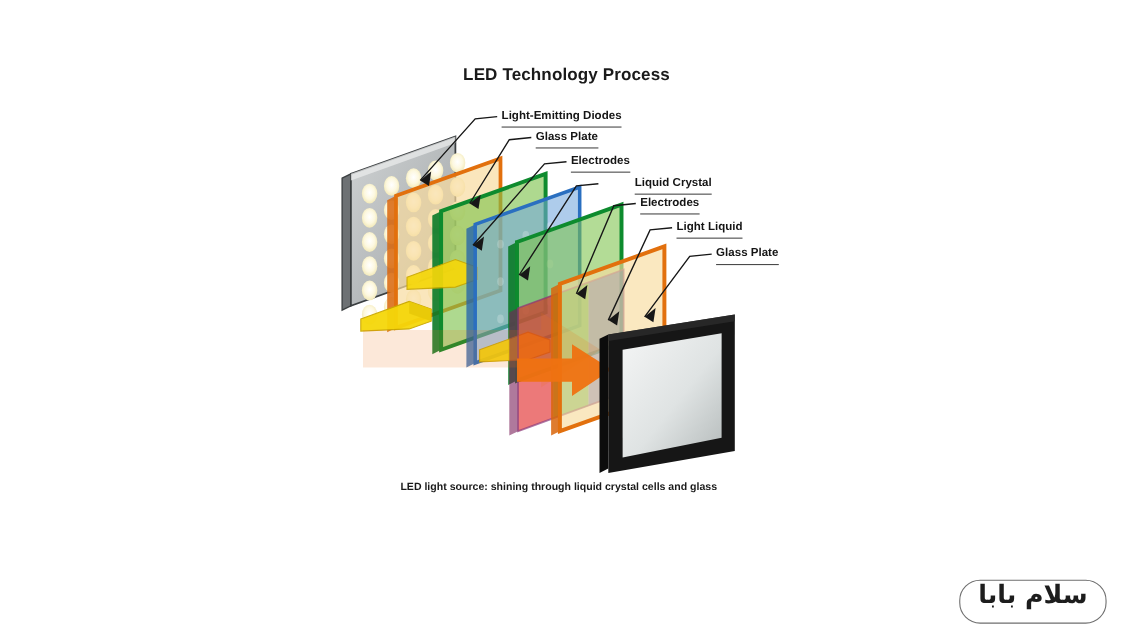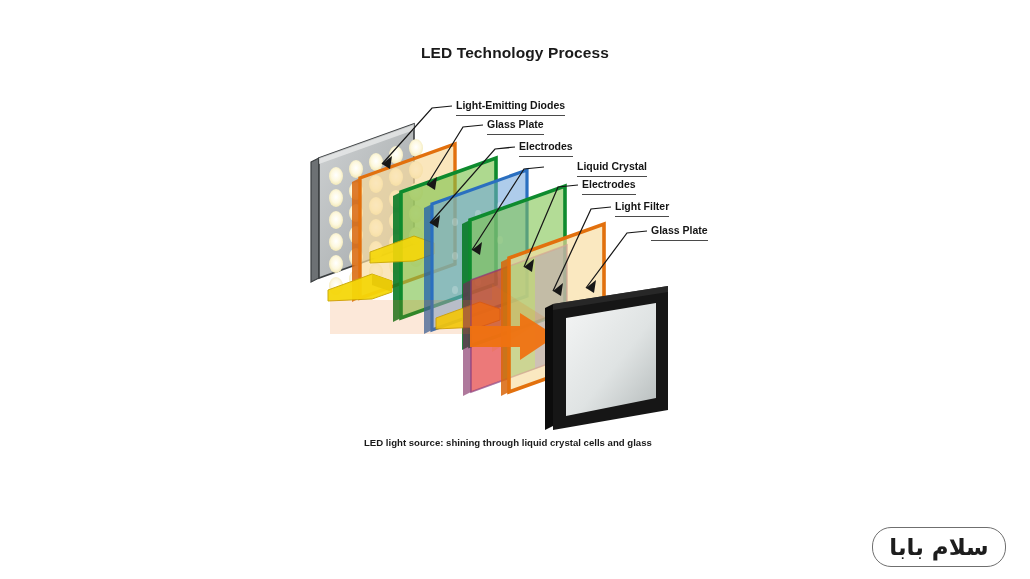--- a/index.html
+++ b/index.html
@@ -3,21 +3,21 @@
 <meta charset="utf-8">
 <style>
   html,body{margin:0;padding:0;background:#ffffff;}
   body{width:1030px;height:579px;position:relative;overflow:hidden;
        font-family:"Liberation Sans","DejaVu Sans",sans-serif;}
 
   #stage{position:absolute;inset:0;}
 
   
   #title{
-    position:absolute; left:0; top:44px; width:1030px; text-align:center;
+    position:absolute; left:0; top:60px; width:1030px; text-align:center;
     font-size:15.5px; font-weight:bold; color:#1a1a1a; letter-spacing:.1px;
   }
 
   
   .label{
     position:absolute; font-size:10.5px; font-weight:bold; color:#151515;
     white-space:nowrap; padding-bottom:4px;
     border-bottom:1.4px solid #4a4a4a; line-height:12px;
   }
 
@@ -27,21 +27,21 @@
     font-size:9.6px; font-weight:bold; color:#1a1a1a;
     white-space:nowrap; overflow:hidden; text-overflow:clip;
     line-height:12px;
   }
 
   
   #watermark{
     position:absolute; left:872px; top:527px;
     width:132px; height:38px;
     border:1.6px solid #6f6f6f; border-radius:19px;
-    display:flex; align-items:center; justify-content:center;
+    display:flex; align-items:flex-start; justify-content:center;
     background:#ffffff;
   }
   #watermark span{
     font-family:"DejaVu Sans",sans-serif;
     font-size:23px; font-weight:bold; color:#1d1d1d;
     direction:rtl; letter-spacing:0px; line-height:26px;
   }
 
   svg{display:block;}
 </style>
@@ -192,21 +192,21 @@
       <polygon points="553,291 563,283 561,296"></polygon>
       <polygon points="586,288 596,280 594,293"></polygon>
     </g>
   </svg>
 
   <div class="label" style="left:456px; top:99px;">Light-Emitting Diodes</div>
   <div class="label" style="left:487px; top:118px;">Glass Plate</div>
   <div class="label" style="left:519px; top:140px;">Electrodes</div>
   <div class="label" style="left:548px; top:160px;margin-left:29px;">Liquid Crystal</div>
   <div class="label" style="left:582px; top:178px;">Electrodes</div>
-  <div class="label" style="left:615px; top:200px;">Light Filter</div>
+  <div class="label" style="left:615px; top:200px;">Light Liquid</div>
   <div class="label" style="left:651px; top:224px;">Glass Plate</div>
 
   <div id="caption">LED light source: shining through liquid crystal cells and glass plates</div>
 
   <div id="watermark">
     <span>سلام بابا</span>
   </div>
 
 </div>
 

